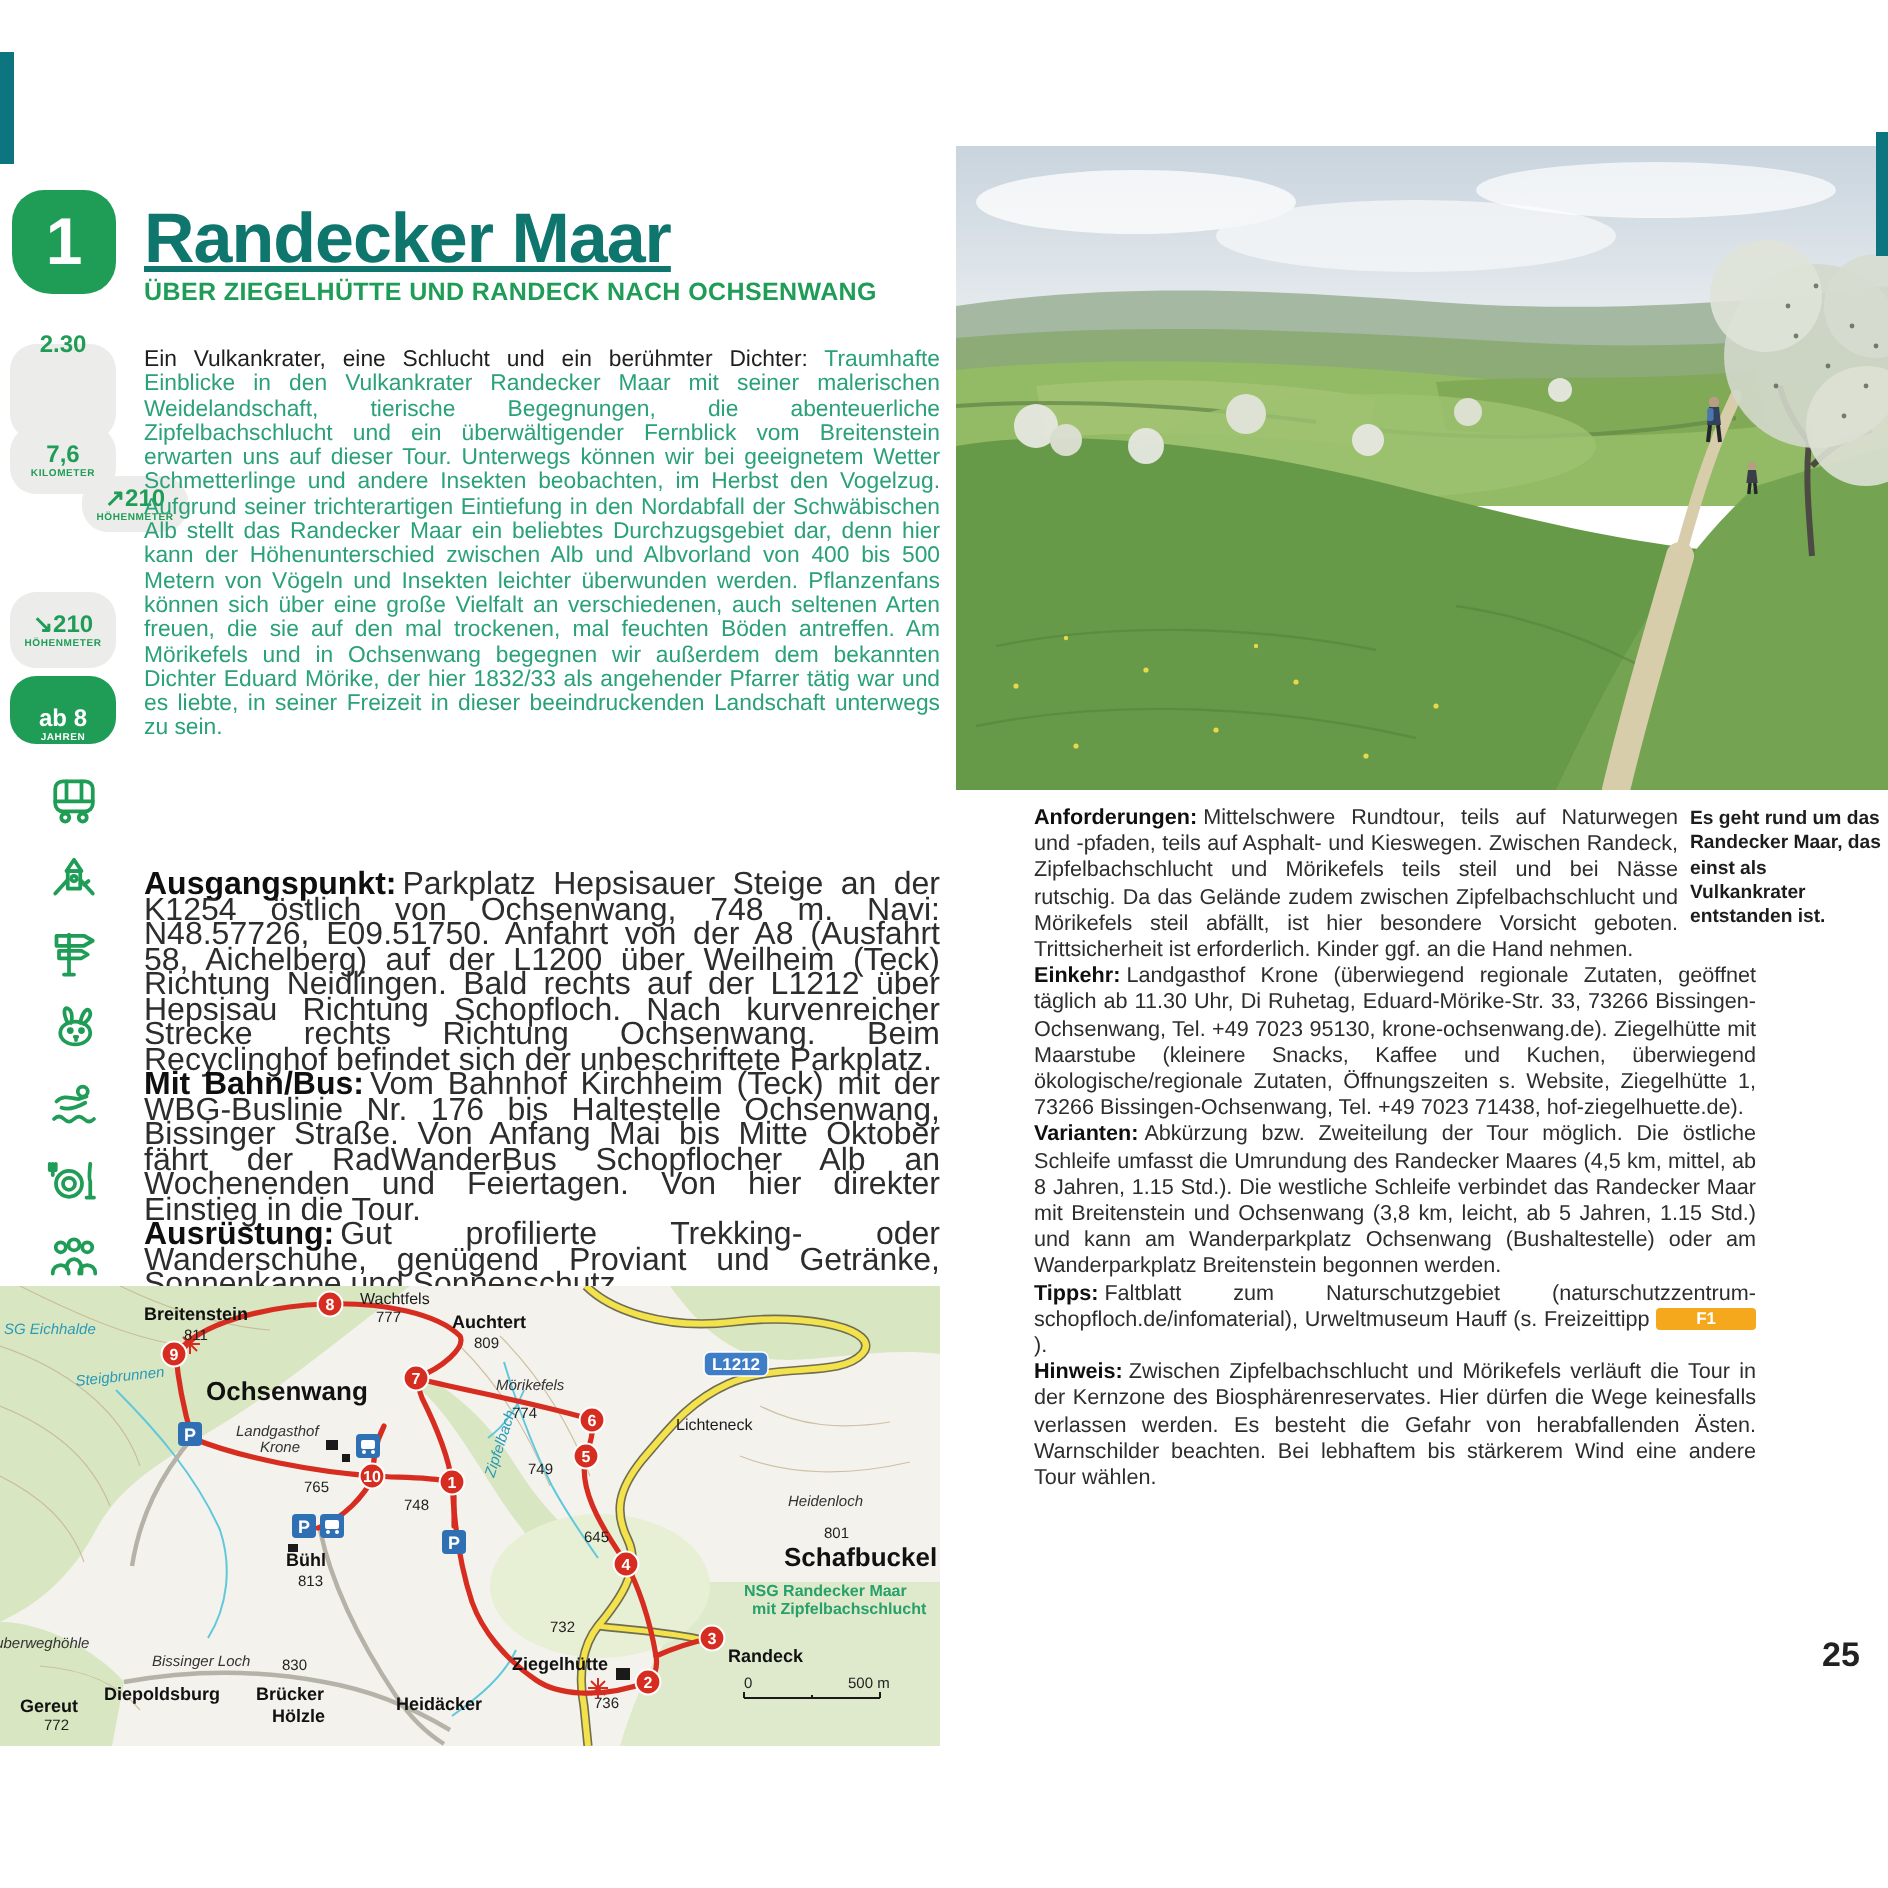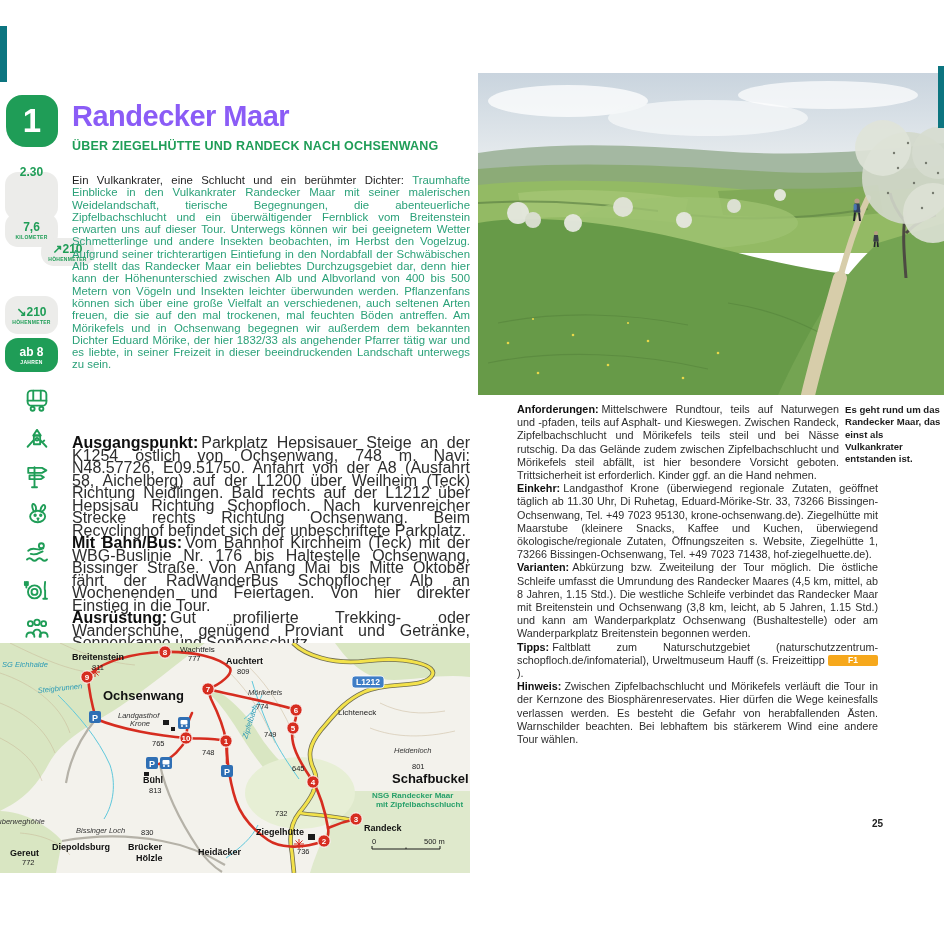--- a/index.html
+++ b/index.html
@@ -5,49 +5,49 @@
   html,body{margin:0;padding:0;background:#fff;}
   .page{position:relative;width:944px;height:944px;background:#ffffff;
         font-family:"Liberation Sans",sans-serif;overflow:hidden;}
   .edge-tab{position:absolute;background:#0c7580;}
   .edge-tab.left{left:0;top:26px;width:7px;height:56px;}
   .edge-tab.right{right:0;top:66px;width:6px;height:62px;z-index:5;}
 
   .tour-badge{position:absolute;left:6px;top:95px;width:52px;height:52px;background:#1f9d57;
       border-radius:16px 16px 16px 20px;color:#fff;font-size:33px;font-weight:bold;
       display:flex;align-items:center;justify-content:center;}
-  .title{position:absolute;left:72px;top:100px;font-size:29px;font-weight:bold;color:#8b5cf6;letter-spacing:-0.5px;}
+  .title{position:absolute;left:72px;top:100px;font-size:35px;font-weight:bold;color:#0f766e;letter-spacing:-0.5px;text-decoration:underline;}
   .subtitle{position:absolute;left:72px;top:139px;font-size:12.5px;font-weight:bold;color:#1f9d57;letter-spacing:0.2px;}
 
   .pill{position:absolute;left:5px;width:53px;background:#ececea;border-radius:13px;
         display:flex;flex-direction:column;align-items:center;justify-content:center;color:#1f9d57;}
   .pill .val{font-size:12px;font-weight:bold;line-height:13px;}
   .pill .unit{font-size:5px;font-weight:bold;letter-spacing:0.3px;line-height:6px;text-transform:uppercase;}
-  .pill.green{background:#1f9d57;color:#fff;}
+  .pill.green{background:#1f9d57;color:#fff;justify-content:flex-end;}
 
   .side-icon{position:absolute;left:22px;width:30px;height:30px;}
   .side-icon svg{width:30px;height:30px;}
 
   .intro{position:absolute;left:72px;top:174px;width:398px;font-size:11.4px;line-height:12.3px;
          font-weight:normal;color:#2ba179;text-align:justify;}
   .intro .lead{color:#1f1f1f;}
 
   .sections-left{position:absolute;left:72px;top:437px;width:398px;font-size:16px;line-height:12.5px;
          color:#2d2d2d;text-align:justify;}
   .sections-left p,.col-right p{margin:0;}
   .sec b{color:#0f0f0f;margin-right:3px;}
 
   .col-right{position:absolute;left:517px;top:403px;width:361px;font-size:10.8px;line-height:13.2px;
          color:#2d2d2d;text-align:justify;}
   .col-right p.narrow{width:322px;}
 
   .margin-note{position:absolute;left:845px;top:404px;width:96px;font-size:9.6px;line-height:12.3px;
          font-weight:bold;color:#1c1c1c;}
 
-  .pagenum{position:absolute;left:872px;top:818px;font-size:10px;font-weight:bold;color:#222;}
+  .pagenum{position:absolute;left:911px;top:818px;font-size:17px;font-weight:bold;color:#222;}
 
   .photo{position:absolute;left:478px;top:73px;width:466px;height:322px;}
   .mapbox{position:absolute;left:0;top:643px;width:470px;height:230px;}
 
   .tip-badge{display:inline-block;background:#f6a81c;color:#fff;font-weight:bold;font-size:8.5px;
          line-height:9px;padding:1px 20px;border-radius:2px;vertical-align:1px;}
 
   
   .ml-plain{font-family:"Liberation Sans",sans-serif;font-size:8px;fill:#1a1a1a;}
   .ml-bold{font-family:"Liberation Sans",sans-serif;font-size:9px;font-weight:bold;fill:#111;}

